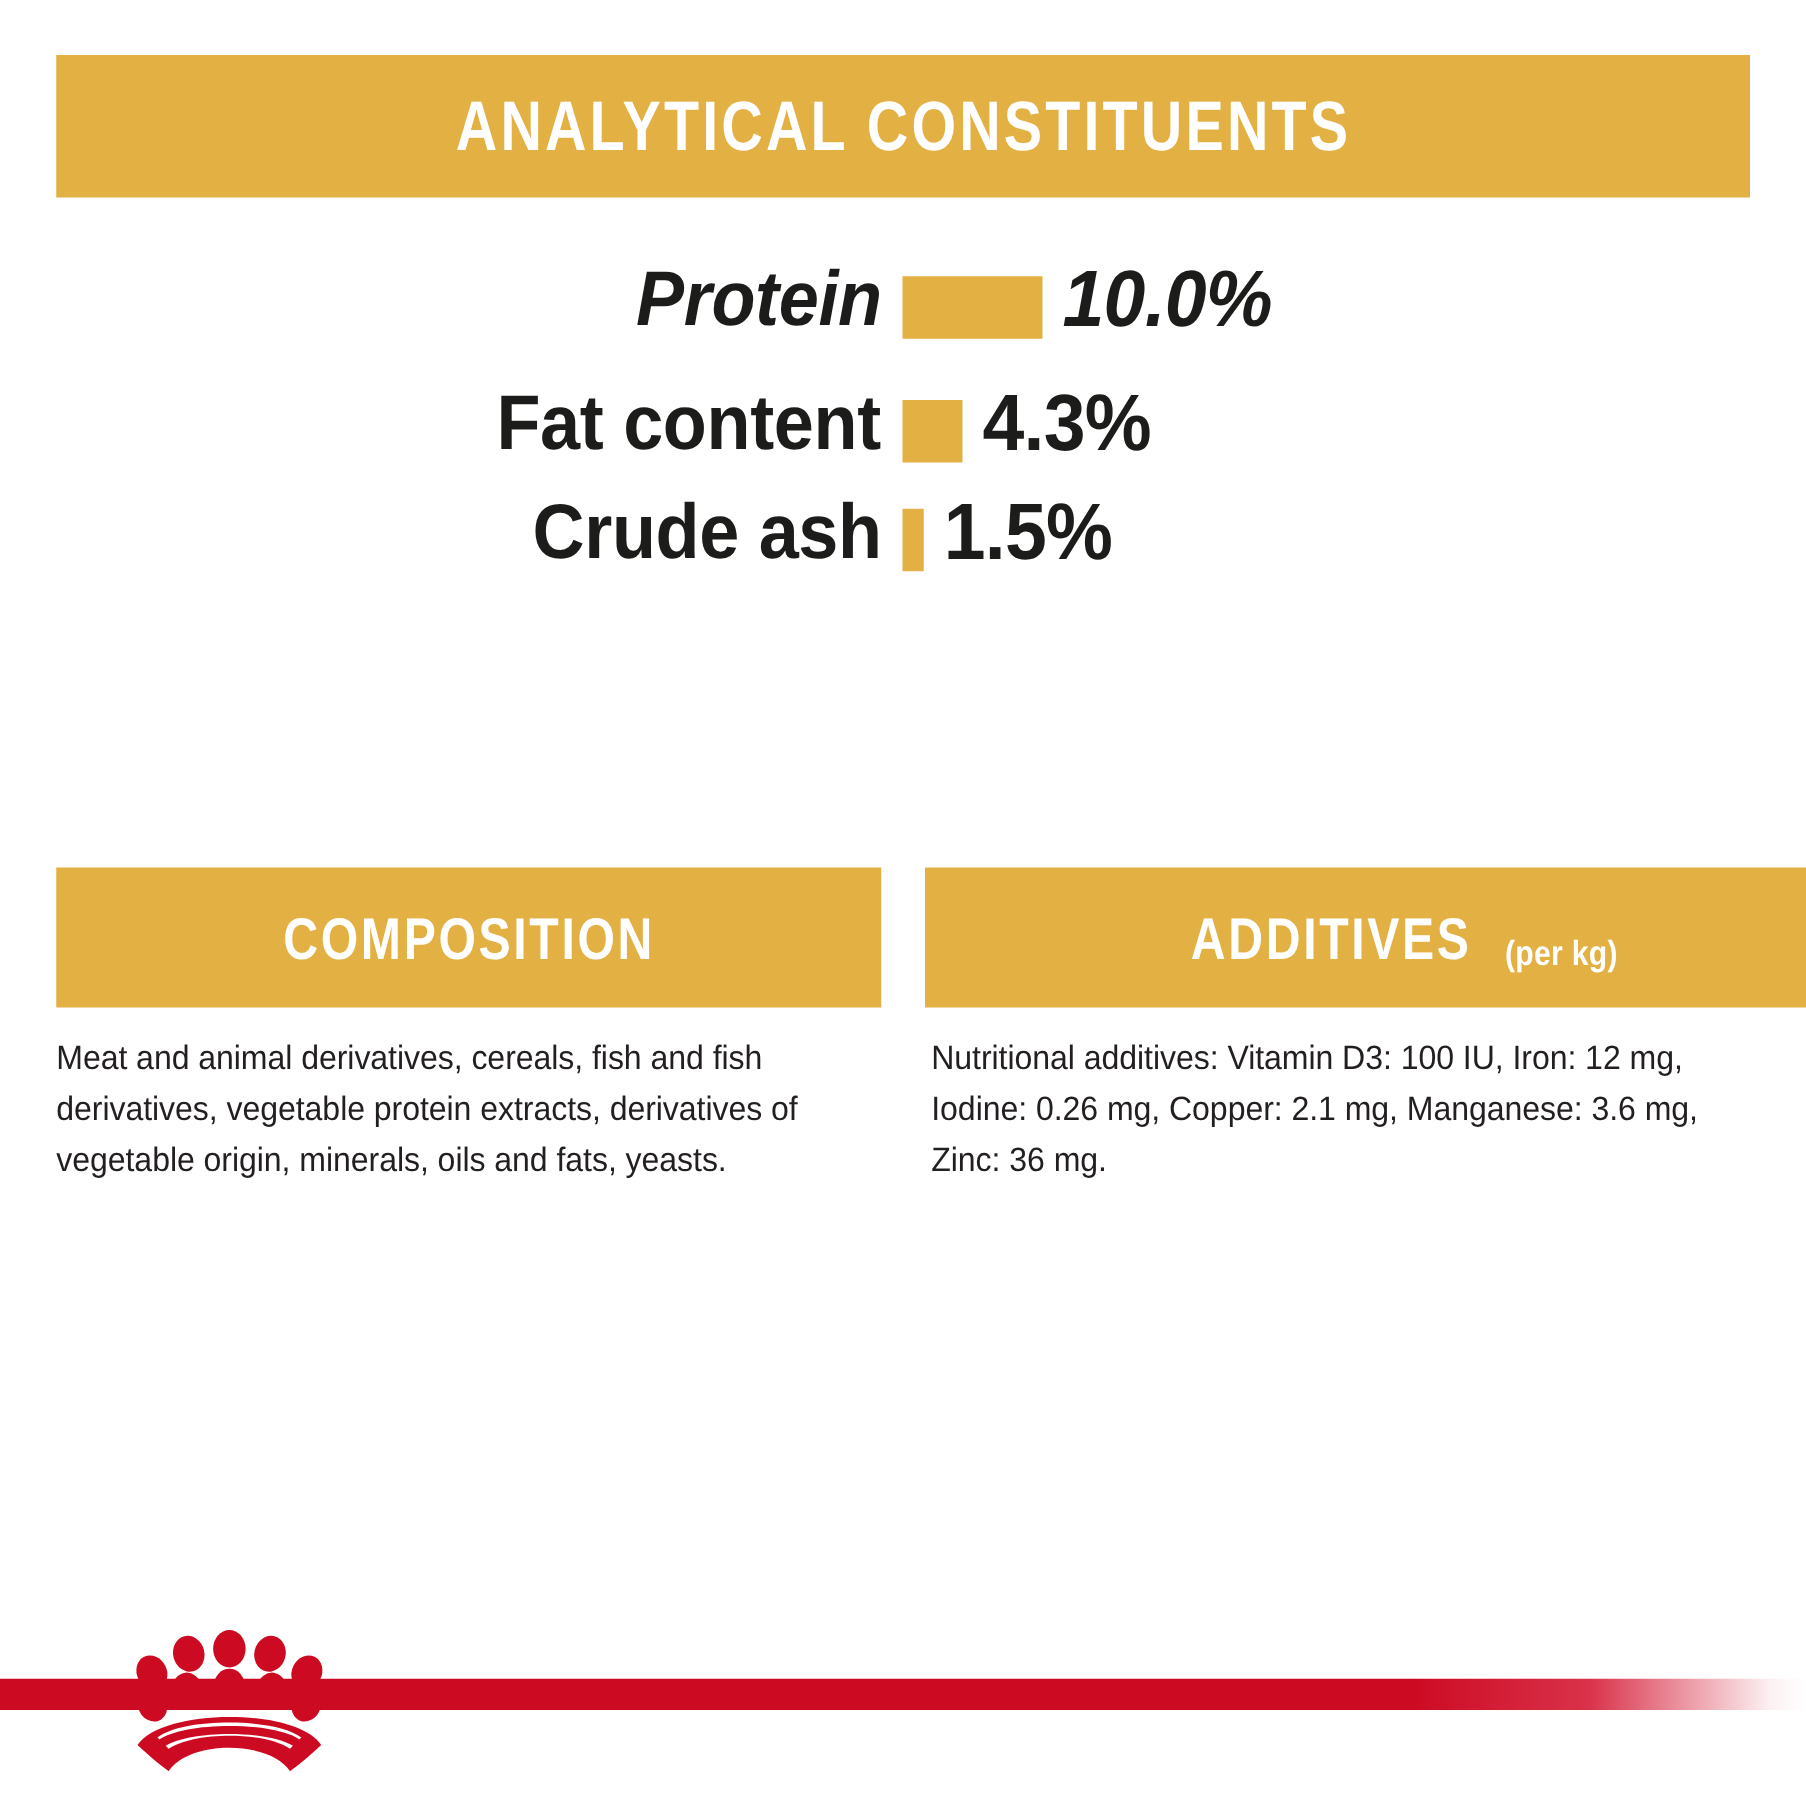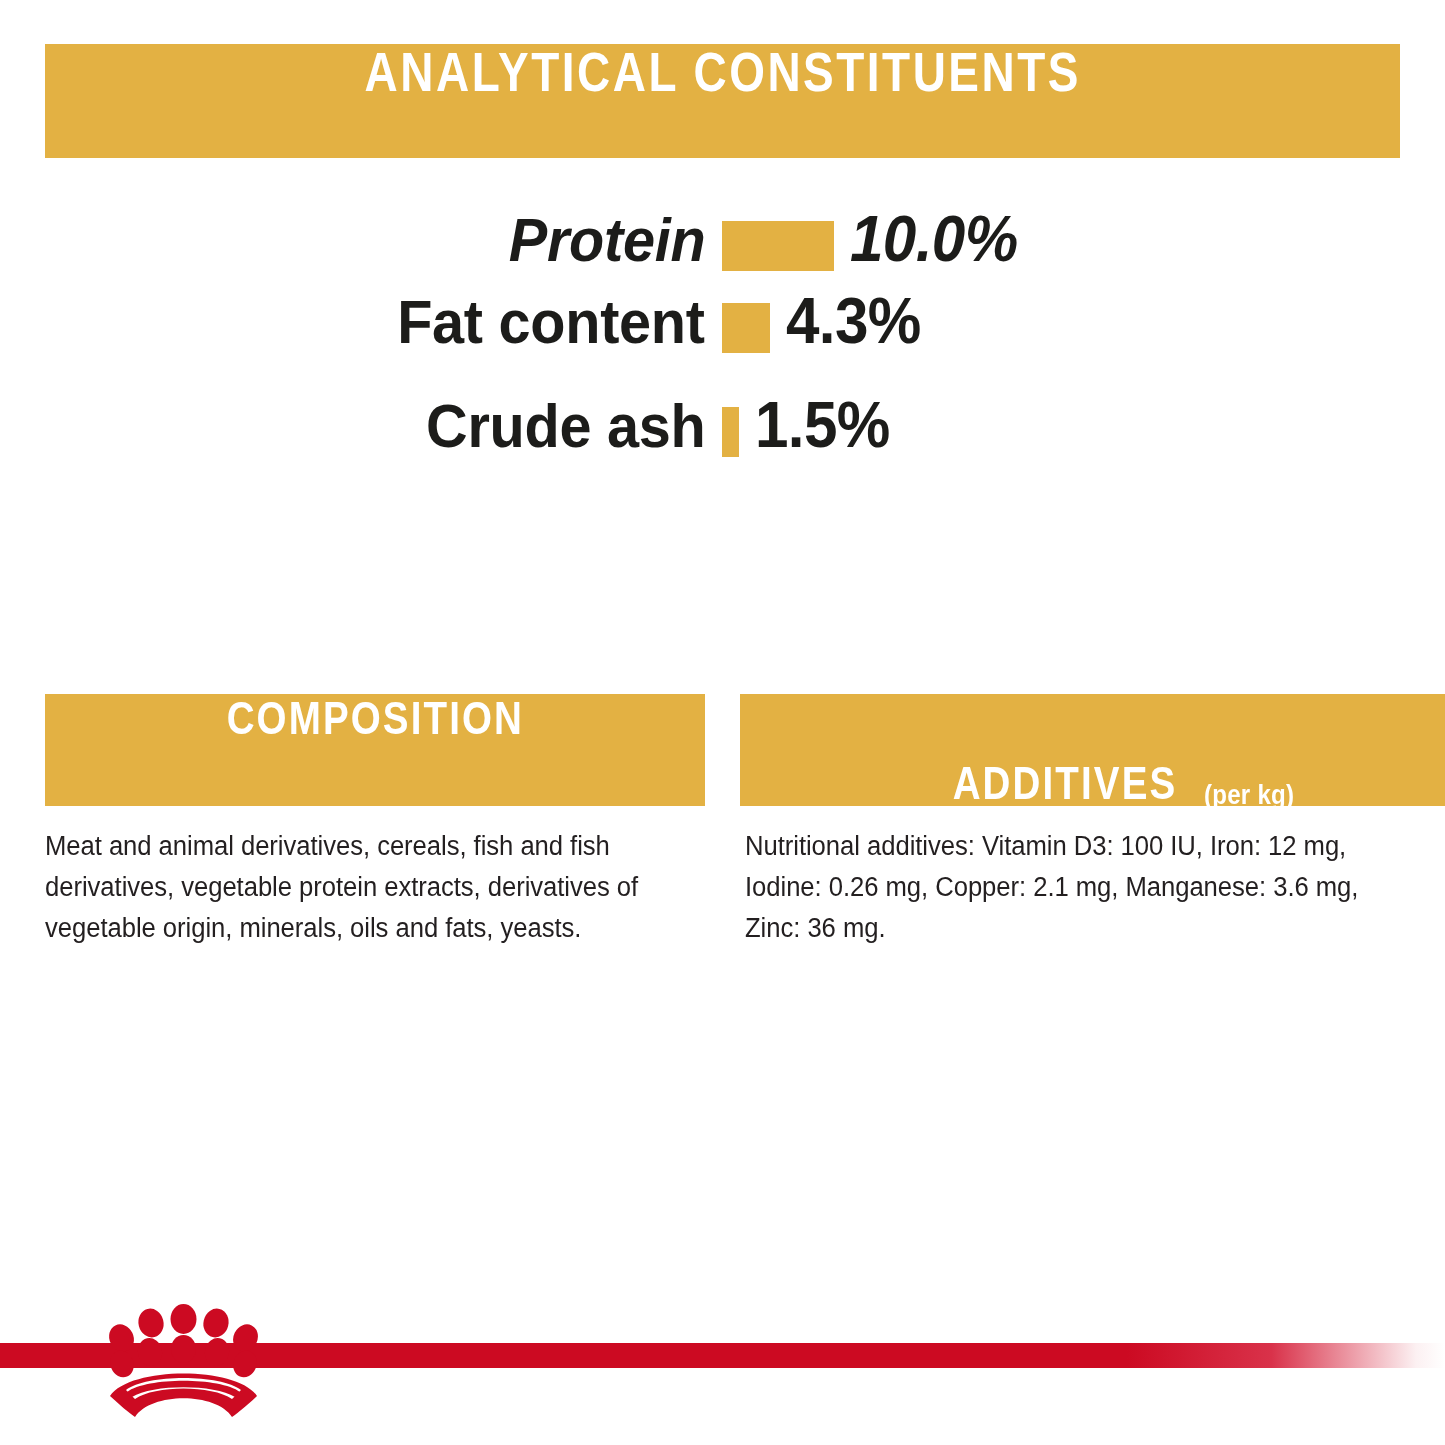--- a/index.html
+++ b/index.html
@@ -20,20 +20,21 @@
     position: absolute;
     inset: 0;
     background: #ffffff;
   }
 
   
   .band {
     position: absolute;
     background: #E3B143;
     display: flex;
+    align-items: center;
     justify-content: center;
   }
   .band-title {
     color: #ffffff;
     font-family: "Liberation Sans", sans-serif;
     font-weight: bold;
     letter-spacing: 0.055em;
     transform: scaleX(0.82);
     transform-origin: center center;
     white-space: nowrap;
@@ -191,21 +192,21 @@
   </div>
 
   <div id="constituents-chart">
 
     <div class="row" style="top:0px;font-style:italic;">
       <span class="row-label">Protein</span>
       <span class="row-bar" style="width: 112px; background: rgb(227, 177, 67);"></span>
       <span class="row-value" style="left:850px;">10.0%</span>
     </div>
 
-    <div class="row" style="top:82px;">
+    <div class="row" style="top:99px;">
       <span class="row-label">Fat content</span>
       <span class="row-bar" style="width: 48px; background: rgb(227, 177, 67);"></span>
       <span class="row-value" style="left:786px;">4.3%</span>
     </div>
 
     <div class="row" style="top:186px;text-decoration:underline;">
       <span class="row-label">Crude ash</span>
       <span class="row-bar" style="width: 17px; background: rgb(227, 177, 67);"></span>
       <span class="row-value" style="left:755px;">1.5%</span>
     </div>

